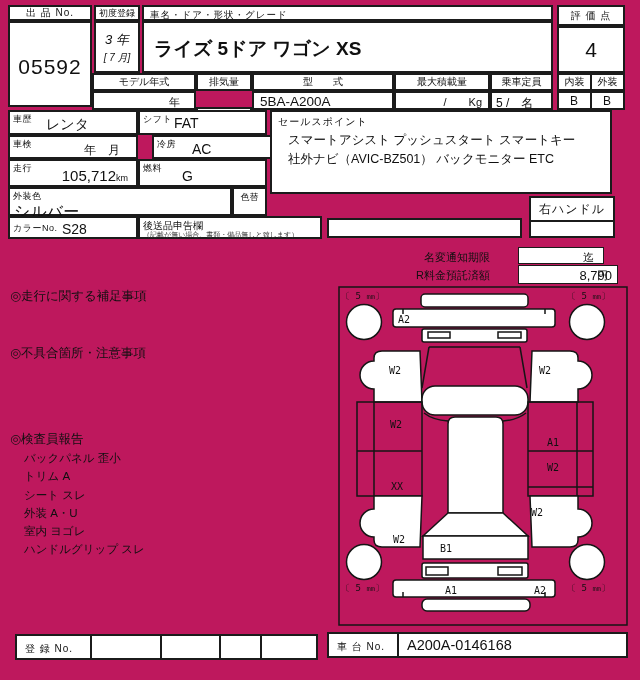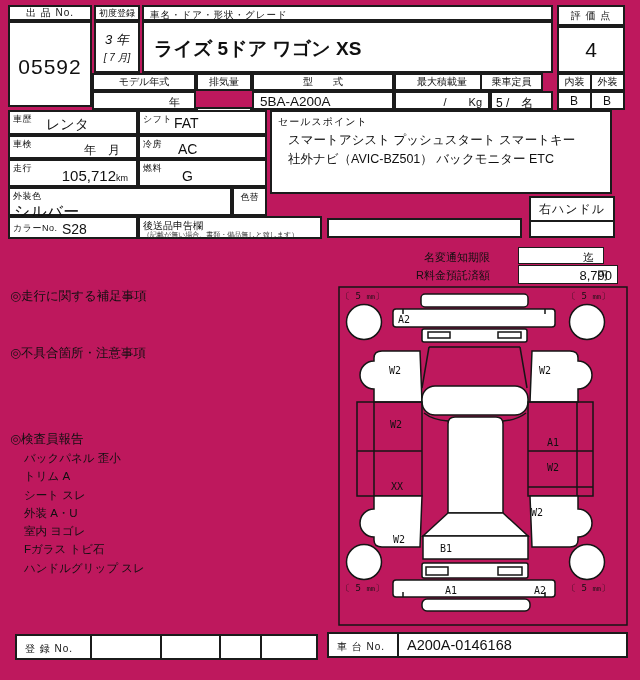--- a/index.html
+++ b/index.html
@@ -56,38 +56,38 @@
   <div class="c hdr" style="left:196px;top:73px;width:56px;height:18px;letter-spacing:0;">排気量</div>
   <div class="c hdr" style="left:196px;top:91px;width:56px;height:19px;font-size:11px;letter-spacing:0;margin-top:16px;">1000 cc</div>
   <div class="c hdr" style="left:252px;top:73px;width:142px;height:18px;letter-spacing:0;">型　　式</div>
   <div class="c" style="left:252px;top:91px;width:142px;height:19px;">
     <div class="txt" style="left:6px;top:1px;font-size:13.5px;">5BA-A200A</div>
   </div>
   <div class="c hdr" style="left:394px;top:73px;width:96px;height:18px;letter-spacing:0;">最大積載量</div>
   <div class="c" style="left:394px;top:91px;width:96px;height:19px;">
     <div class="txt" style="right:6px;top:2px;font-size:11px;">/　　Kg</div>
   </div>
-  <div class="c hdr" style="left:480px;top:73px;width:63px;height:18px;letter-spacing:0;">乗車定員</div>
+  <div class="c hdr" style="left:490px;top:73px;width:63px;height:18px;letter-spacing:0;">乗車定員</div>
   <div class="c" style="left:490px;top:91px;width:63px;height:19px;">
     <div class="txt" style="left:4px;top:2px;font-size:12px;">5 /　名</div>
   </div>
 
   <div class="c" style="left:8px;top:110px;width:130px;height:25px;">
     <span class="lbl">車歴</span>
     <div class="txt" style="left:36px;top:4px;font-size:14px;">レンタ</div>
   </div>
   <div class="c" style="left:138px;top:110px;width:129px;height:25px;">
     <span class="lbl">シフト</span>
     <div class="txt" style="left:34px;top:3px;font-size:14px;">FAT</div>
   </div>
   <div class="c" style="left:8px;top:135px;width:130px;height:24px;">
     <span class="lbl">車検</span>
     <div class="txt" style="right:16px;top:5px;font-size:12px;">年　月</div>
   </div>
-  <div class="c" style="left:138px;top:135px;width:129px;height:24px;">
+  <div class="c" style="left:152px;top:135px;width:129px;height:24px;">
     <span class="lbl">冷房</span>
     <div class="txt" style="left:38px;top:4px;font-size:14px;">AC</div>
   </div>
   <div class="c" style="left:8px;top:159px;width:130px;height:28px;padding-left:11px;">
     <span class="lbl">走行</span>
     <div class="txt" style="right:8px;top:6px;font-size:15px;">
       <span>105,712</span><span style="font-size:9px;">km</span>
     </div>
   </div>
   <div class="c" style="left:138px;top:159px;width:129px;height:28px;">
@@ -130,21 +130,20 @@
 
   <div class="txt" style="left:10px;top:288px;font-size:12.5px;">◎走行に関する補足事項</div>
   <div class="txt" style="left:10px;top:345px;font-size:12.5px;">◎不具合箇所・注意事項</div>
   <div class="txt" style="left:10px;top:431px;font-size:12.5px;">◎検査員報告</div>
   <div style="position:absolute;left:24px;top:449px;font-size:11.5px;line-height:18.3px;">
     <div>バックパネル 歪小</div>
     <div>トリム A</div>
     <div>シート スレ</div>
     <div>外装 A・U</div>
     <div>室内 ヨゴレ</div>
-    <div>Fガラス トビ石</div>
     <div>ハンドルグリップ スレ</div>
   </div>
 
   <svg width="310" height="348" viewBox="0 0 310 348" style="position:absolute;left:325px;top:280px;">
     <rect class="ln" x="14" y="7" width="288" height="338"></rect>
 
     <text x="16" y="19" font-size="9">〔 5 ㎜〕</text>
     <text x="242" y="19" font-size="9">〔 5 ㎜〕</text>
     <text x="16" y="311" font-size="9">〔 5 ㎜〕</text>
     <text x="242" y="311" font-size="9">〔 5 ㎜〕</text>

